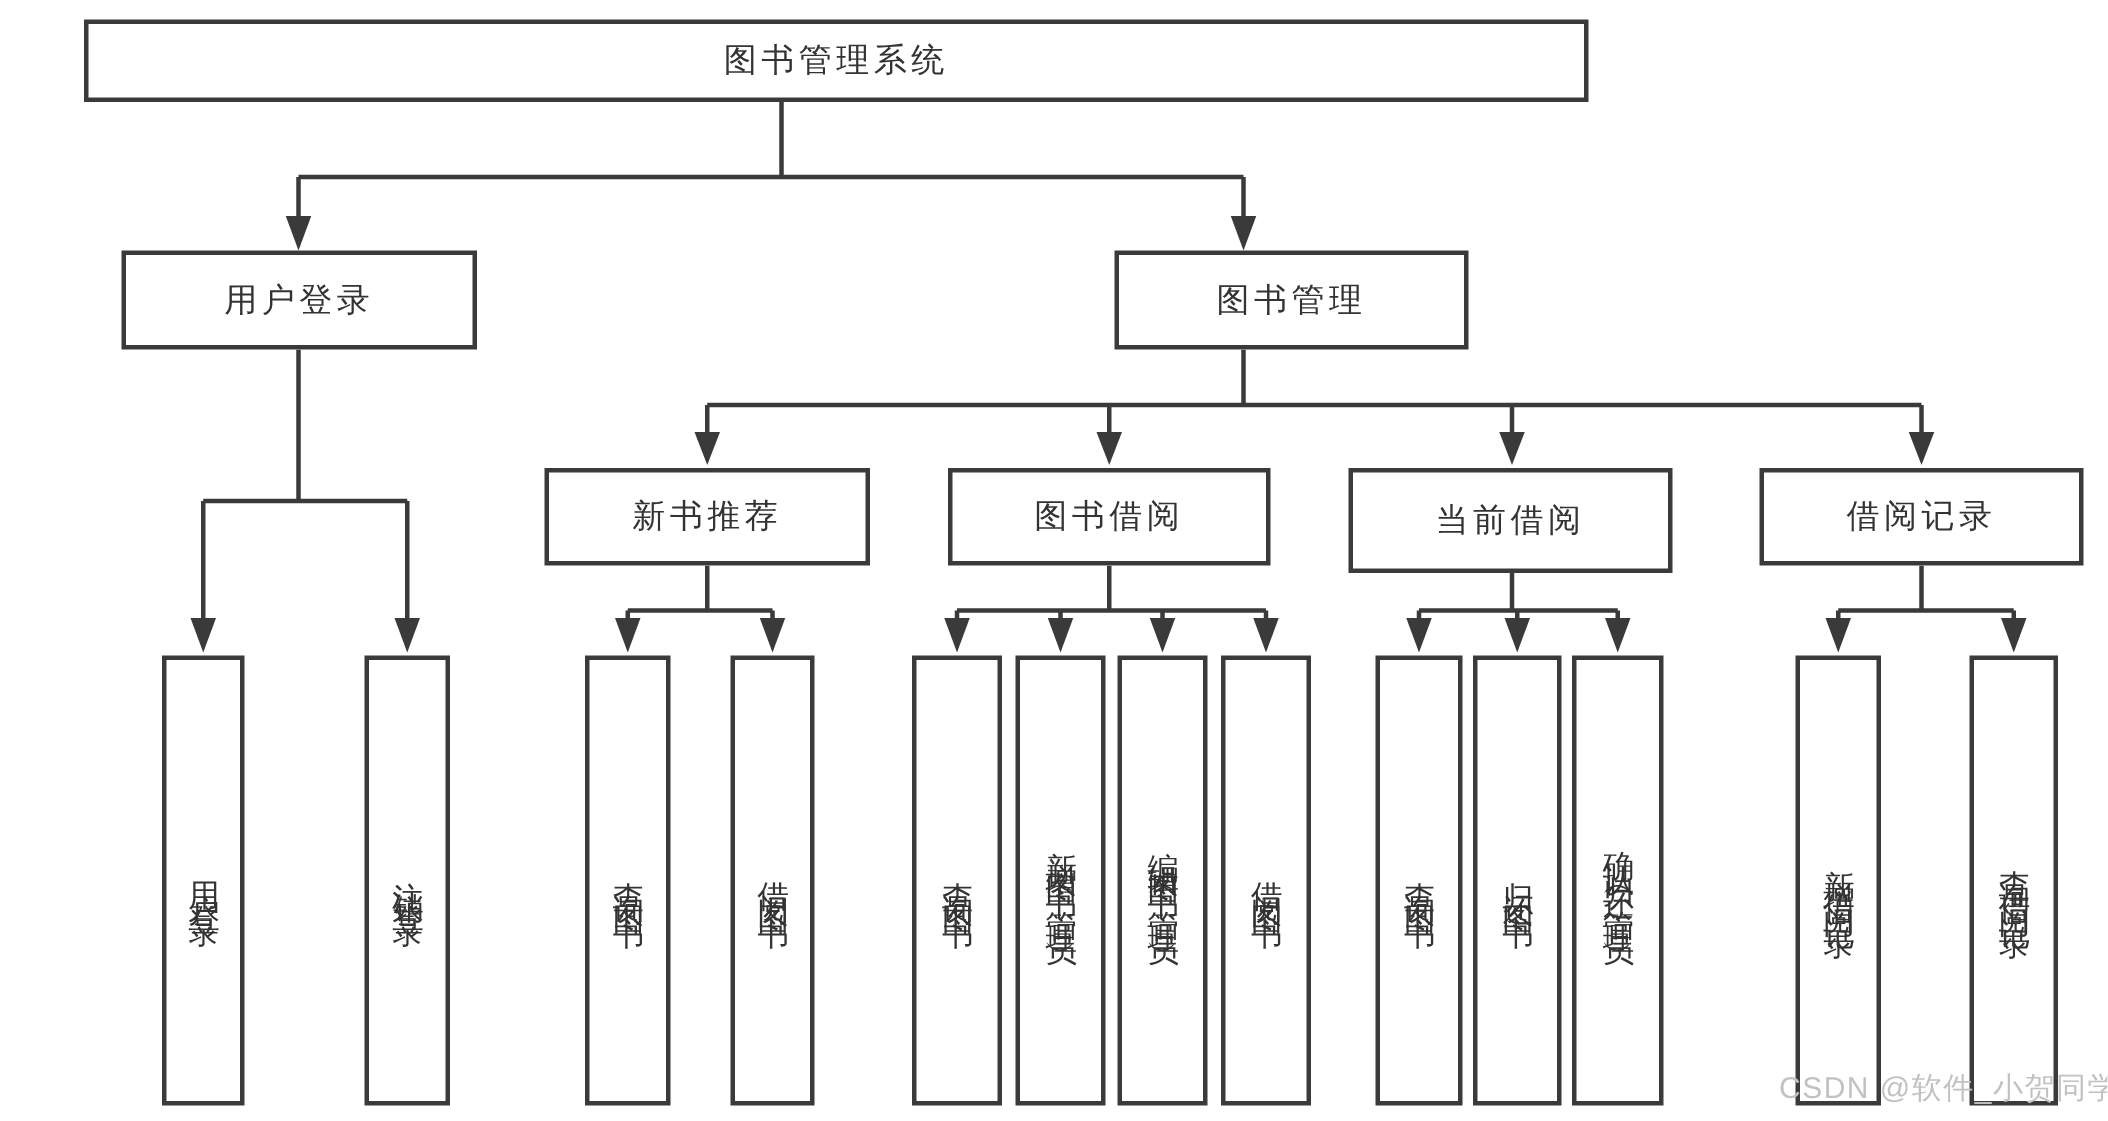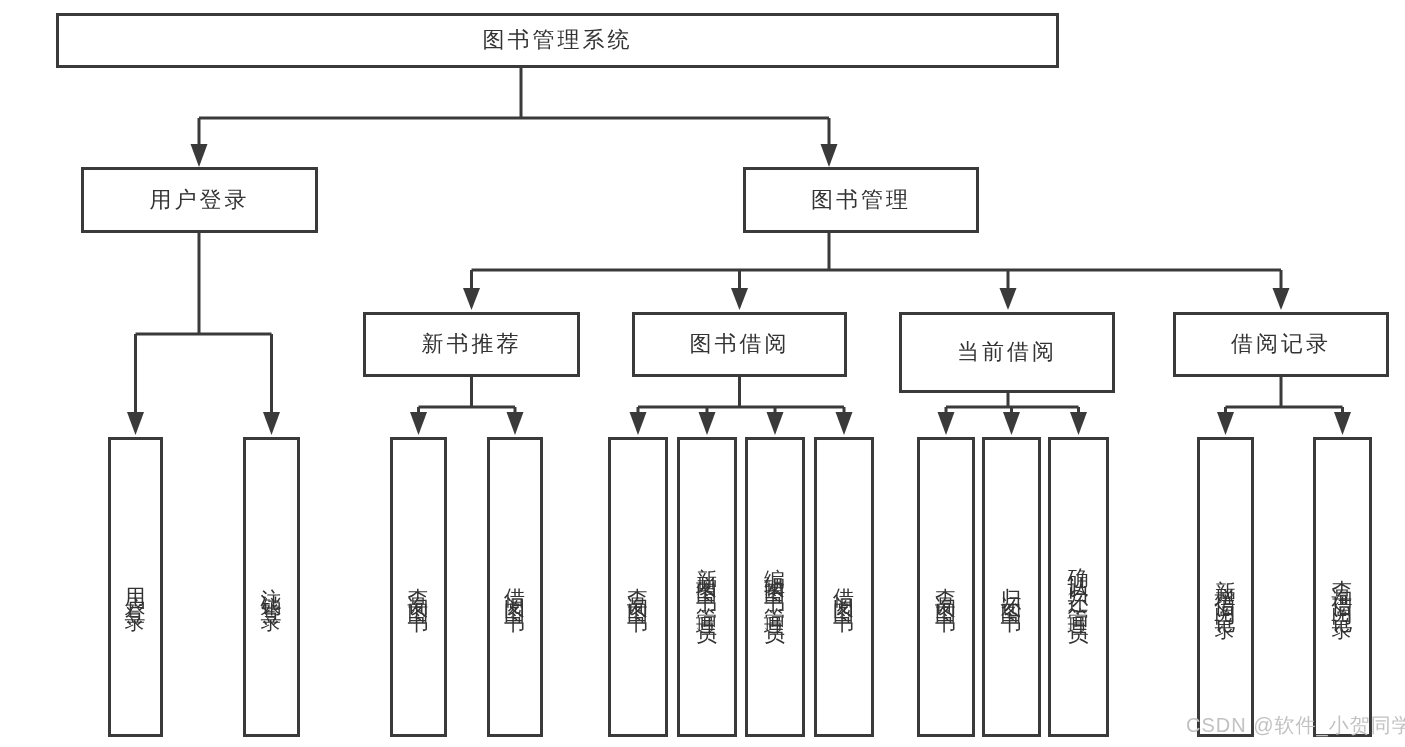--- a/index.html
+++ b/index.html
@@ -101,21 +101,21 @@
     </g>
   </svg>
 
   <div class="box h" style="left:20px; top:13px; width:1003px; height:55px;margin-left:36px;">图书管理系统</div>
 
   <div class="box h" style="left:81px; top:167px; width:237px; height:66px;">用户登录</div>
   <div class="box h" style="left:711px; top:167px; width:236px; height:66px;margin-left:32px;">图书管理</div>
 
   <div class="box h" style="left:632px; top:312px; width:215px; height:65px;">图书借阅</div>
   <div class="box h" style="left:363px; top:312px; width:217px; height:65px;">新书推荐</div>
-  <div class="box h" style="left:899px; top:312px; width:216px; height:81px;">当前借阅</div>
+  <div class="box h" style="left:899px; top:312px; width:216px; height:70px;">当前借阅</div>
   <div class="box h" style="left:1173px; top:312px; width:216px; height:65px;">借阅记录</div>
 
   <div class="box v" style="left:108px; top:437px; width:55px; height:300px;">用户登录</div>
   <div class="box v" style="left:243px; top:437px; width:57px; height:300px;">注销登录</div>
 
   <div class="box v" style="left:390px; top:437px; width:57px; height:300px;">查询图书</div>
   <div class="box v" style="left:487px; top:437px; width:56px; height:300px;">借阅图书</div>
 
   <div class="box v" style="left:608px; top:437px; width:60px; height:300px;">查询图书</div>
   <div class="box v" style="left:677px; top:437px; width:60px; height:300px;">新增图书（管理员）</div>

